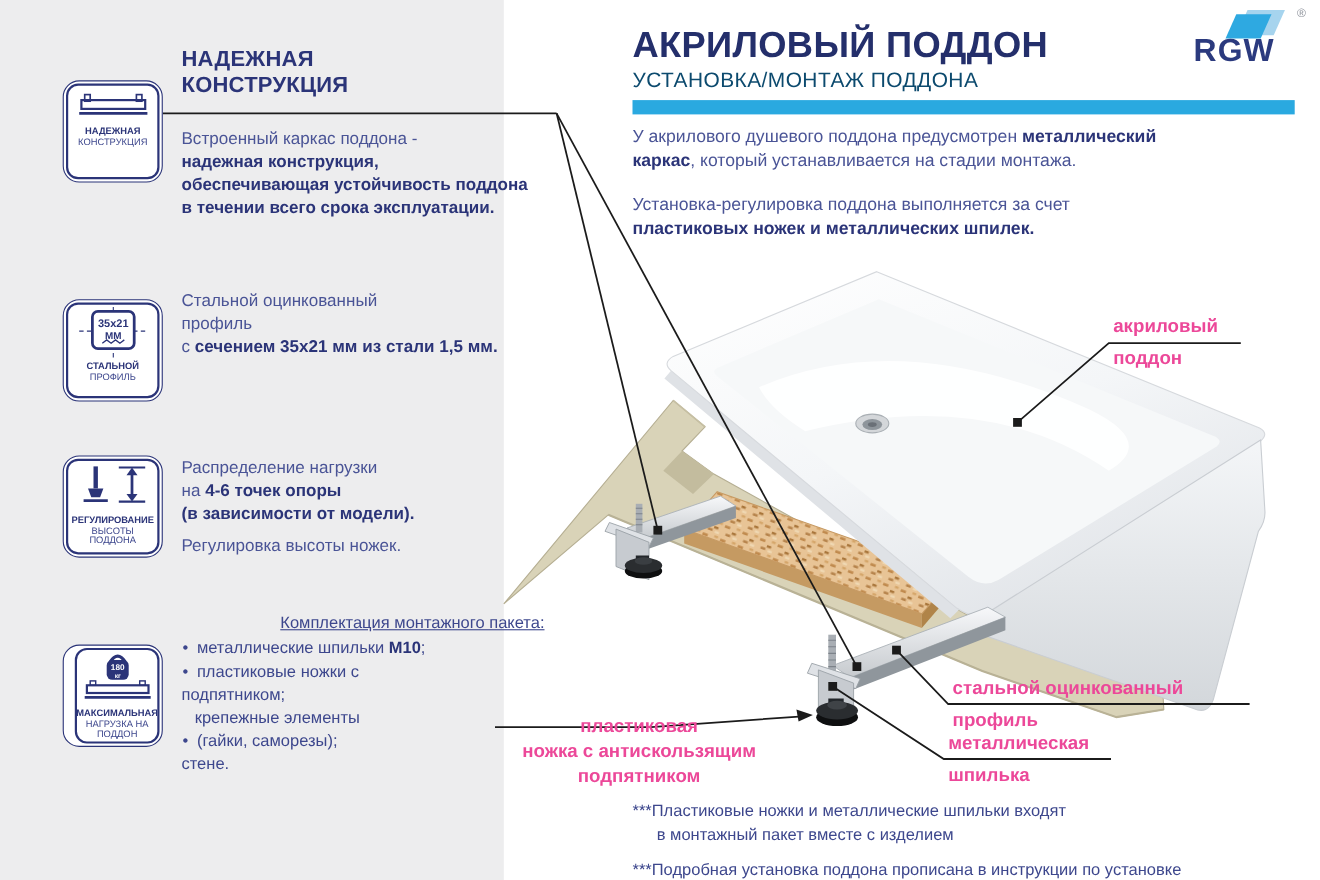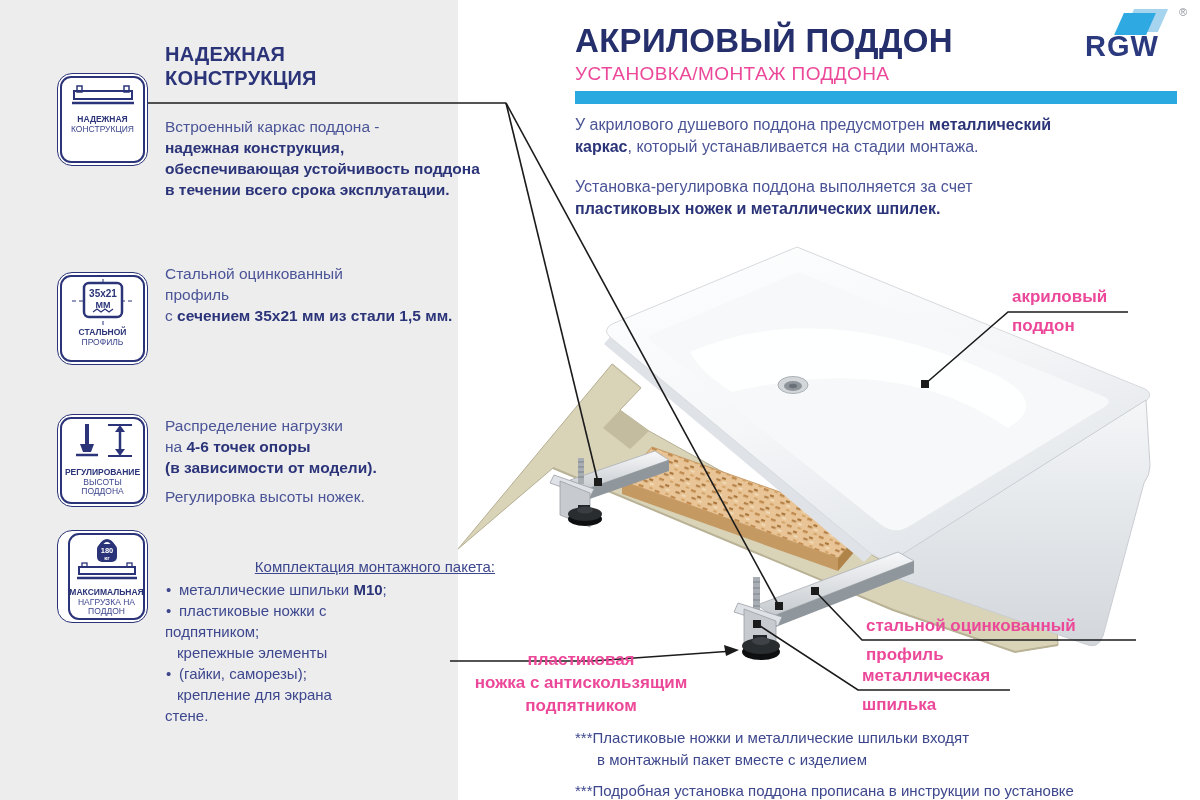--- a/index.html
+++ b/index.html
@@ -30,21 +30,21 @@
   .kit{font-size:15px;line-height:21px;color:#3d478d;}
   .kit .kit-title{text-decoration:underline;display:block;margin-bottom:2px;text-align:right;}
   .kit .row{position:relative;}
   .kit .row.b{padding-left:14px;}
   .kit .row.b::before{content:"\2022";position:absolute;left:1px;}
   .kit .row.i1{padding-left:12px;}
   .kit b{color:#2b3478;}
 
   
   .page-title{left:575px;top:22px;font-size:33px;font-weight:800;color:#242f6b;letter-spacing:.3px;}
-  .page-subtitle{left:575px;top:63px;font-size:19px;font-weight:500;color:#ec4899;letter-spacing:.4px;}
+  .page-subtitle{left:575px;top:63px;font-size:19px;font-weight:500;color:#0c4a6e;letter-spacing:.4px;}
   .blue-bar{left:575px;top:91px;width:602px;height:13px;background:#2aa9e0;}
   .para{left:575px;width:615px;font-size:16px;line-height:22px;color:#4a5496;}
   .para b{color:#2b3478;}
   .p1{top:114px;} .p2{top:176px;}
 
   
   .logo{left:1083px;top:6px;width:112px;height:58px;}
   .logo .pll{position:absolute;left:46px;top:3px;width:34px;height:23px;background:#a6d4ee;transform:skewX(-24deg);}
   .logo .pld{position:absolute;left:36px;top:7px;width:32px;height:22px;background:#2ea9e1;transform:skewX(-24deg);}
   .logo .rgw{position:absolute;left:2px;top:24px;font-size:29px;font-weight:800;color:#2b3a7e;letter-spacing:1px;}
@@ -225,21 +225,21 @@
   </div>
 </div>
 <div class="abs ftext" style="top:415px;">
   <span>Распределение нагрузки</span><br>
   <span>на </span><b>4-6 точек опоры</b><br>
   <b>(в зависимости от модели).</b>
   <span class="gap"></span>
   <span>Регулировка высоты ножек.</span>
 </div>
 
-<div class="abs icon-box" style="top:530px;padding-left:10px;">
+<div class="abs icon-box" style="top:586px;padding-left:10px;">
   <div class="icon-inner">
     <svg class="icon-art" width="70" height="52" viewBox="0 0 70 52">
       <path d="M28,11 Q35,0 42,11" stroke="#2b3478" stroke-width="3" fill="none"></path>
       <rect x="25" y="9" width="20" height="18" rx="5" fill="#2b3478"></rect>
       <text x="35" y="18" text-anchor="middle" font-size="7.5" font-weight="bold" fill="#ffffff" font-family="Liberation Sans, sans-serif">180</text>
       <text x="35" y="25" text-anchor="middle" font-size="6" font-weight="bold" fill="#ffffff" font-family="Liberation Sans, sans-serif">кг</text>
       <rect x="10" y="28" width="5" height="4" fill="none" stroke="#2b3478" stroke-width="1.3"></rect>
       <rect x="55" y="28" width="5" height="4" fill="none" stroke="#2b3478" stroke-width="1.3"></rect>
       <rect x="7" y="32" width="56" height="7" fill="none" stroke="#2b3478" stroke-width="2"></rect>
       <path d="M5,43 H65" stroke="#2b3478" stroke-width="2.5"></path>
@@ -250,21 +250,20 @@
     </div>
   </div>
 </div>
 <div class="abs ftext kit" style="top:556px;width:330px;">
   <span class="kit-title">Комплектация монтажного пакета:</span>
   <div class="row b"><span>металлические шпильки </span><b>М10</b><span>;</span></div>
   <div class="row b">пластиковые ножки с</div>
   <div class="row">подпятником;</div>
   <div class="row i1">крепежные элементы</div>
   <div class="row b">(гайки, саморезы);</div>
-  <div class="row i1">крепление для экрана</div>
   <div class="row">стене.</div>
 </div>
 
 <div class="abs page-title">АКРИЛОВЫЙ ПОДДОН</div>
 <div class="abs page-subtitle">УСТАНОВКА/МОНТАЖ ПОДДОНА</div>
 <div class="abs blue-bar"></div>
 
 <div class="abs para p1">
   <span>У акрилового душевого поддона предусмотрен </span><b>металлический</b><br>
   <b>каркас</b><span>, который устанавливается на стадии монтажа.</span>

